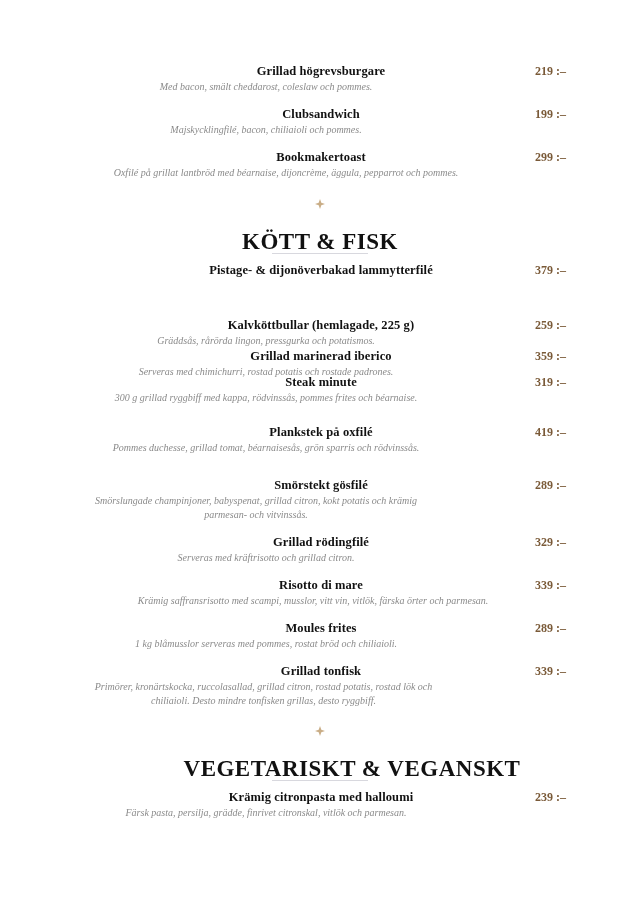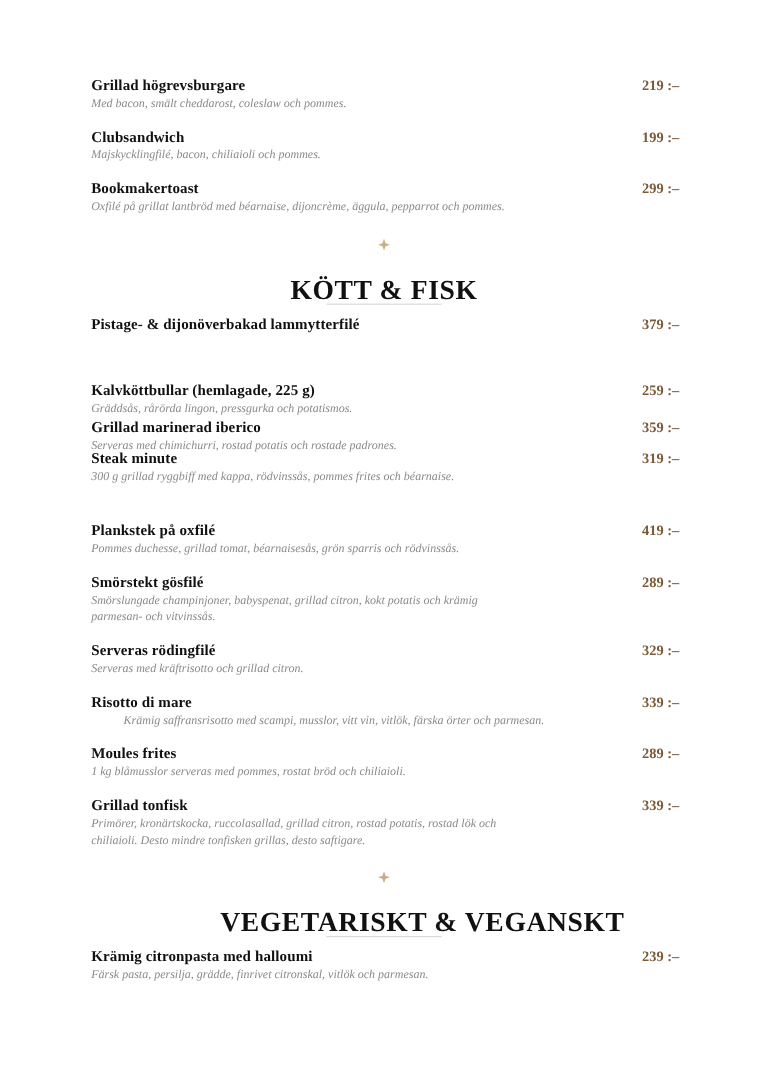--- a/index.html
+++ b/index.html
@@ -1,21 +1,21 @@
 <!DOCTYPE html>
 <html><head>
   <meta charset="utf-8">
   <style>
     html, body { margin: 0; padding: 0; background: #ffffff; }
     body {
       width: 640px; height: 905px; position: relative; overflow: hidden;
       font-family: "Liberation Serif", "DejaVu Serif", serif;
     }
     .page { position: absolute; left: 0; top: 0; width: 640px; }
-    .item { position: absolute; left: 76px; width: 490px; }
+    .item { position: absolute; left: 76px; width: 490px; text-align: center; }
     .item-name {
       font-weight: bold; font-size: 12.5px; color: #111111; line-height: 15px;
       letter-spacing: 0.1px;
     }
     .item-desc {
       font-style: italic; font-size: 10px; color: #8a8a8a; line-height: 14px;
       width: 380px; margin-top: 1px;
     }
     .item-price {
       position: absolute; right: 0; top: 0; font-weight: bold; font-size: 12px;
@@ -71,48 +71,48 @@
   <div class="item" style="top:349px;">
     <div class="item-name">Grillad marinerad iberico</div>
     <div class="item-desc">Serveras med chimichurri, rostad potatis och rostade padrones.</div>
     <div class="item-price">359 :–</div>
   </div>
   <div class="item" style="top:375px;">
     <div class="item-name">Steak minute</div>
     <div class="item-desc">300 g grillad ryggbiff med kappa, rödvinssås, pommes frites och béarnaise.</div>
     <div class="item-price">319 :–</div>
   </div>
-  <div class="item" style="top:435px;">
+  <div class="item" style="top:425px;">
     <div class="item-name">Plankstek på oxfilé</div>
     <div class="item-desc">Pommes duchesse, grillad tomat, béarnaisesås, grön sparris och rödvinssås.</div>
     <div class="item-price">419 :–</div>
   </div>
   <div class="item" style="top:478px;">
     <div class="item-name">Smörstekt gösfilé</div>
     <div class="item-desc" style="width:360px;">Smörslungade champinjoner, babyspenat, grillad citron, kokt potatis och krämig parmesan- och vitvinssås.</div>
     <div class="item-price">289 :–</div>
   </div>
   <div class="item" style="top:535px;">
-    <div class="item-name">Serveras rödingfilé</div>
+    <div class="item-name">Grillad rödingfilé</div>
     <div class="item-desc">Serveras med kräftrisotto och grillad citron.</div>
     <div class="item-price">329 :–</div>
   </div>
   <div class="item" style="top:578px;">
     <div class="item-name">Risotto di mare</div>
     <div class="item-desc" style="width:420px;margin-left:27px;">Krämig saffransrisotto med scampi, musslor, vitt vin, vitlök, färska örter och parmesan.</div>
     <div class="item-price">339 :–</div>
   </div>
   <div class="item" style="top:621px;">
     <div class="item-name">Moules frites</div>
     <div class="item-desc">1 kg blåmusslor serveras med pommes, rostat bröd och chiliaioli.</div>
     <div class="item-price">289 :–</div>
   </div>
   <div class="item" style="top:664px;">
     <div class="item-name">Grillad tonfisk</div>
-    <div class="item-desc" style="width:375px;">Primörer, kronärtskocka, ruccolasallad, grillad citron, rostad potatis, rostad lök och chiliaioli. Desto mindre tonfisken grillas, desto saftigare.</div>
+    <div class="item-desc" style="width:375px;">Primörer, kronärtskocka, ruccolasallad, grillad citron, rostad potatis, rostad lök och chiliaioli. Desto mindre tonfisken grillas, desto ryggbiff.</div>
     <div class="item-price">339 :–</div>
   </div>
 
   <svg class="divider-diamond" style="top:726px;" viewBox="0 0 10 10">
     <path d="M5 0 L6.3 3.7 L10 5 L6.3 6.3 L5 10 L3.7 6.3 L0 5 L3.7 3.7 Z" fill="#c9ad86"></path>
   </svg>
   <div class="section-title" style="top:756px;padding-left:32px;">VEGETARISKT &amp; VEGANSKT</div>
   <div class="section-underline" style="top:780px; left:272px; width:96px;"></div>
 
   <div class="item" style="top:790px;">

